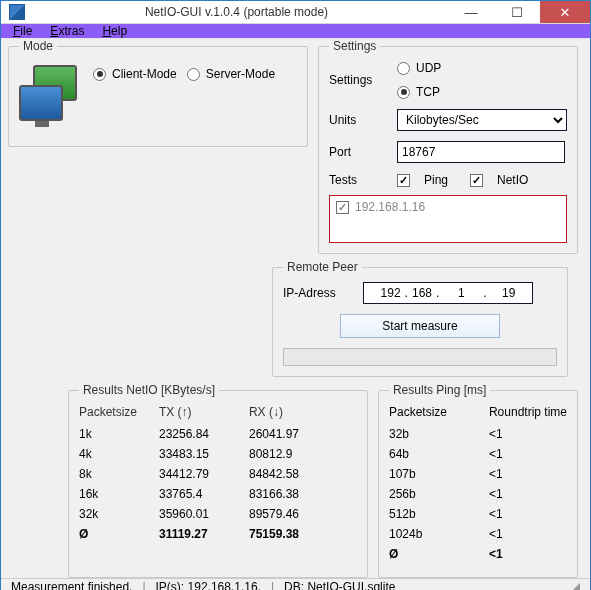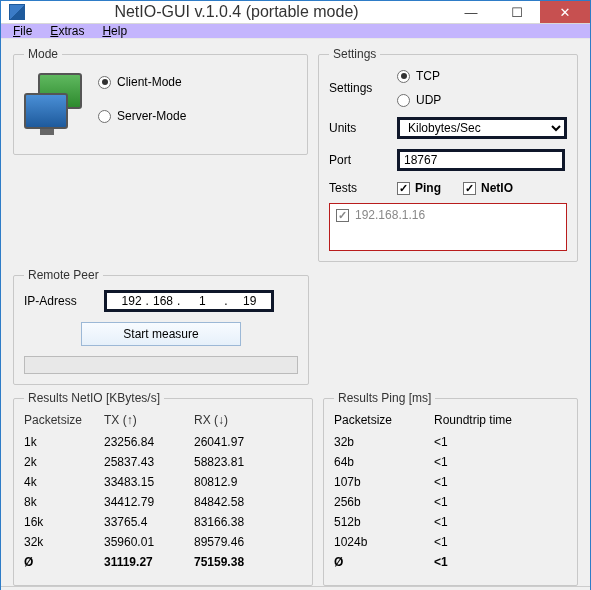--- a/index.html
+++ b/index.html
@@ -10,53 +10,53 @@
   width: 591px;
   height: 590px;
   overflow: hidden;
 }
 .window { width: 591px; height: 590px; border: 1px solid #2e7cc7; background: #f0f0f0; display: flex; flex-direction: column; }
 .titlebar {
   height: 30px; background: #fff; display: flex; align-items: center;
   border-bottom: 1px solid #d8d8d8;
 }
 .titlebar-icon { width: 16px; height: 16px; margin-left: 8px; background: linear-gradient(135deg,#3b7cc7 50%,#1e5a9c 50%); border: 1px solid #1e5a9c; }
-.titlebar-title { flex: 1; text-align: center; color: #333; font-size: 16px; }
+.titlebar-title { flex: 1; text-align: center; color: #333; font-size: 12px; }
 .titlebar-btns { display: flex; }
 .titlebar-btn { width: 46px; height: 22px; display: flex; align-items: center; justify-content: center; font-size: 13px; cursor: pointer; }
 .titlebar-btn.close { background: #c75050; color: #fff; width: 50px; height: 22px; }
 .titlebar-btn.min, .titlebar-btn.max { color: #333; }
-.menubar { height: 26px; background: #c4b5fd; display: flex; align-items: center; padding: 0 12px; gap: 18px; border-bottom: 1px solid #e8e8e8; }
+.menubar { height: 26px; background: #8b5cf6; display: flex; align-items: center; padding: 0 12px; gap: 18px; border-bottom: 1px solid #e8e8e8; }
 .menubar-item { cursor: pointer; }
 .menubar-item .underline { text-decoration: underline; }
-.content { flex: 1; padding: 8px 12px 0 12px; display: flex; flex-direction: column; gap: 6px; }
+.content { flex: 1; padding: 0 12px 0 12px; display: flex; flex-direction: column; gap: 6px; align-items: flex-end; }
 .row { display: flex; gap: 10px; }
 fieldset { border: 1px solid #c8c8c8; border-radius: 2px; padding: 8px 10px 10px 10px; background: #f0f0f0; }
 legend { padding: 0 4px; color: #333; }
 .mode-box { width: 300px; height: 108px; }
 .mode-inner { display: flex; align-items: flex-start; gap: 14px; padding-top: 4px; }
 .mode-icon { width: 60px; height: 62px; position: relative; }
 .mode-icon .mon { position: absolute; width: 44px; height: 36px; border: 2px solid #555; border-radius: 3px; background: linear-gradient(#5fb85f,#2d8a2d); }
 .mode-icon .mon::after { content: ""; position: absolute; bottom: -8px; left: 14px; width: 14px; height: 6px; background: #666; }
 .mode-icon .mon1 { top: 0; left: 14px; }
 .mode-icon .mon2 { top: 20px; left: 0; background: linear-gradient(#4a8fd6,#1e5a9c); }
-.radio-group { display: flex; flex-direction: column; gap: 20px; padding-top: 2px; }
+.radio-group { display: flex; flex-direction: row; gap: 10px; padding-top: 2px; }
 .radio-row { display: flex; align-items: center; gap: 6px; cursor: pointer; }
 .radio { width: 13px; height: 13px; border: 1px solid #707070; border-radius: 50%; display: inline-flex; align-items: center; justify-content: center; background: #fff; }
 .radio.checked::after { content: ""; width: 6px; height: 6px; background: #333; border-radius: 50%; }
 .settings-box { flex: 1; }
 .settings-grid { display: grid; grid-template-columns: 60px 1fr; row-gap: 10px; column-gap: 8px; align-items: center; }
 .proto-radios { display: flex; flex-direction: column; gap: 10px; }
 select, input[type=text], .ipbox, .port-in {
-  border: 3px solid #0f172a; background: #fff; font: inherit; height: 22px; padding: 0 4px;
+  border: 1px solid #0f172a; background: #fff; font: inherit; height: 22px; padding: 0 4px;
 }
 select { width: 170px; }
 .port-in { width: 168px; }
 .checkbox-row { display: flex; align-items: center; gap: 22px; }
-.check { display: inline-flex; align-items: center; gap: 5px; cursor: pointer; font-weight: bold; }
+.check { display: inline-flex; align-items: center; gap: 14px; cursor: pointer; }
 .chk { width: 13px; height: 13px; border: 1px solid #707070; background: #fff; display: inline-flex; align-items: center; justify-content: center; font-size: 11px; line-height: 1; }
 .chk.checked::after { content: "✓"; font-weight: bold; }
 .ip-list { border: 1px solid #b91c1c; background: #fff; height: 48px; margin-top: 8px; padding: 4px 6px; }
 .ip-list-item { display: flex; align-items: center; gap: 6px; color: #888; }
 .remote-box { width: 296px; }
 .remote-row { display: flex; align-items: center; gap: 10px; }
 .remote-label { width: 70px; }
 .ipbox { width: 170px; text-align: center; letter-spacing: 0; display: flex; align-items: center; justify-content: center; gap: 0; }
 .ipbox span { padding: 0 4px; }
 .start-btn {
@@ -123,26 +123,26 @@
           </div>
         </div>
       </fieldset>
 
       <fieldset class="settings-box">
         <legend>Settings</legend>
         <div class="settings-grid">
           <div>Settings</div>
           <div class="proto-radios">
             <label class="radio-row">
+              <span class="radio"></span>
+              <span>UDP</span>
+            </label>
+            <label class="radio-row">
               <span class="radio checked"></span>
               <span>TCP</span>
-            </label>
-            <label class="radio-row">
-              <span class="radio"></span>
-              <span>UDP</span>
             </label>
           </div>
 
           <div>Units</div>
           <select>
             <option>Kilobytes/Sec</option>
           </select>
 
           <div>Port</div>
           <input type="text" class="port-in" value="18767" style="">
@@ -191,25 +191,20 @@
           <div>TX (↑)</div>
           <div>RX (↓)</div>
         </div>
         <div id="netio-rows">
             <div class="res-row">
               <div>1k</div>
               <div>23256.84</div>
               <div>26041.97</div>
             </div>
             <div class="res-row">
-              <div>2k</div>
-              <div>25837.43</div>
-              <div>58823.81</div>
-            </div>
-            <div class="res-row">
               <div>4k</div>
               <div>33483.15</div>
               <div>80812.9</div>
             </div>
             <div class="res-row">
               <div>8k</div>
               <div>34412.79</div>
               <div>84842.58</div>
             </div>
             <div class="res-row">

